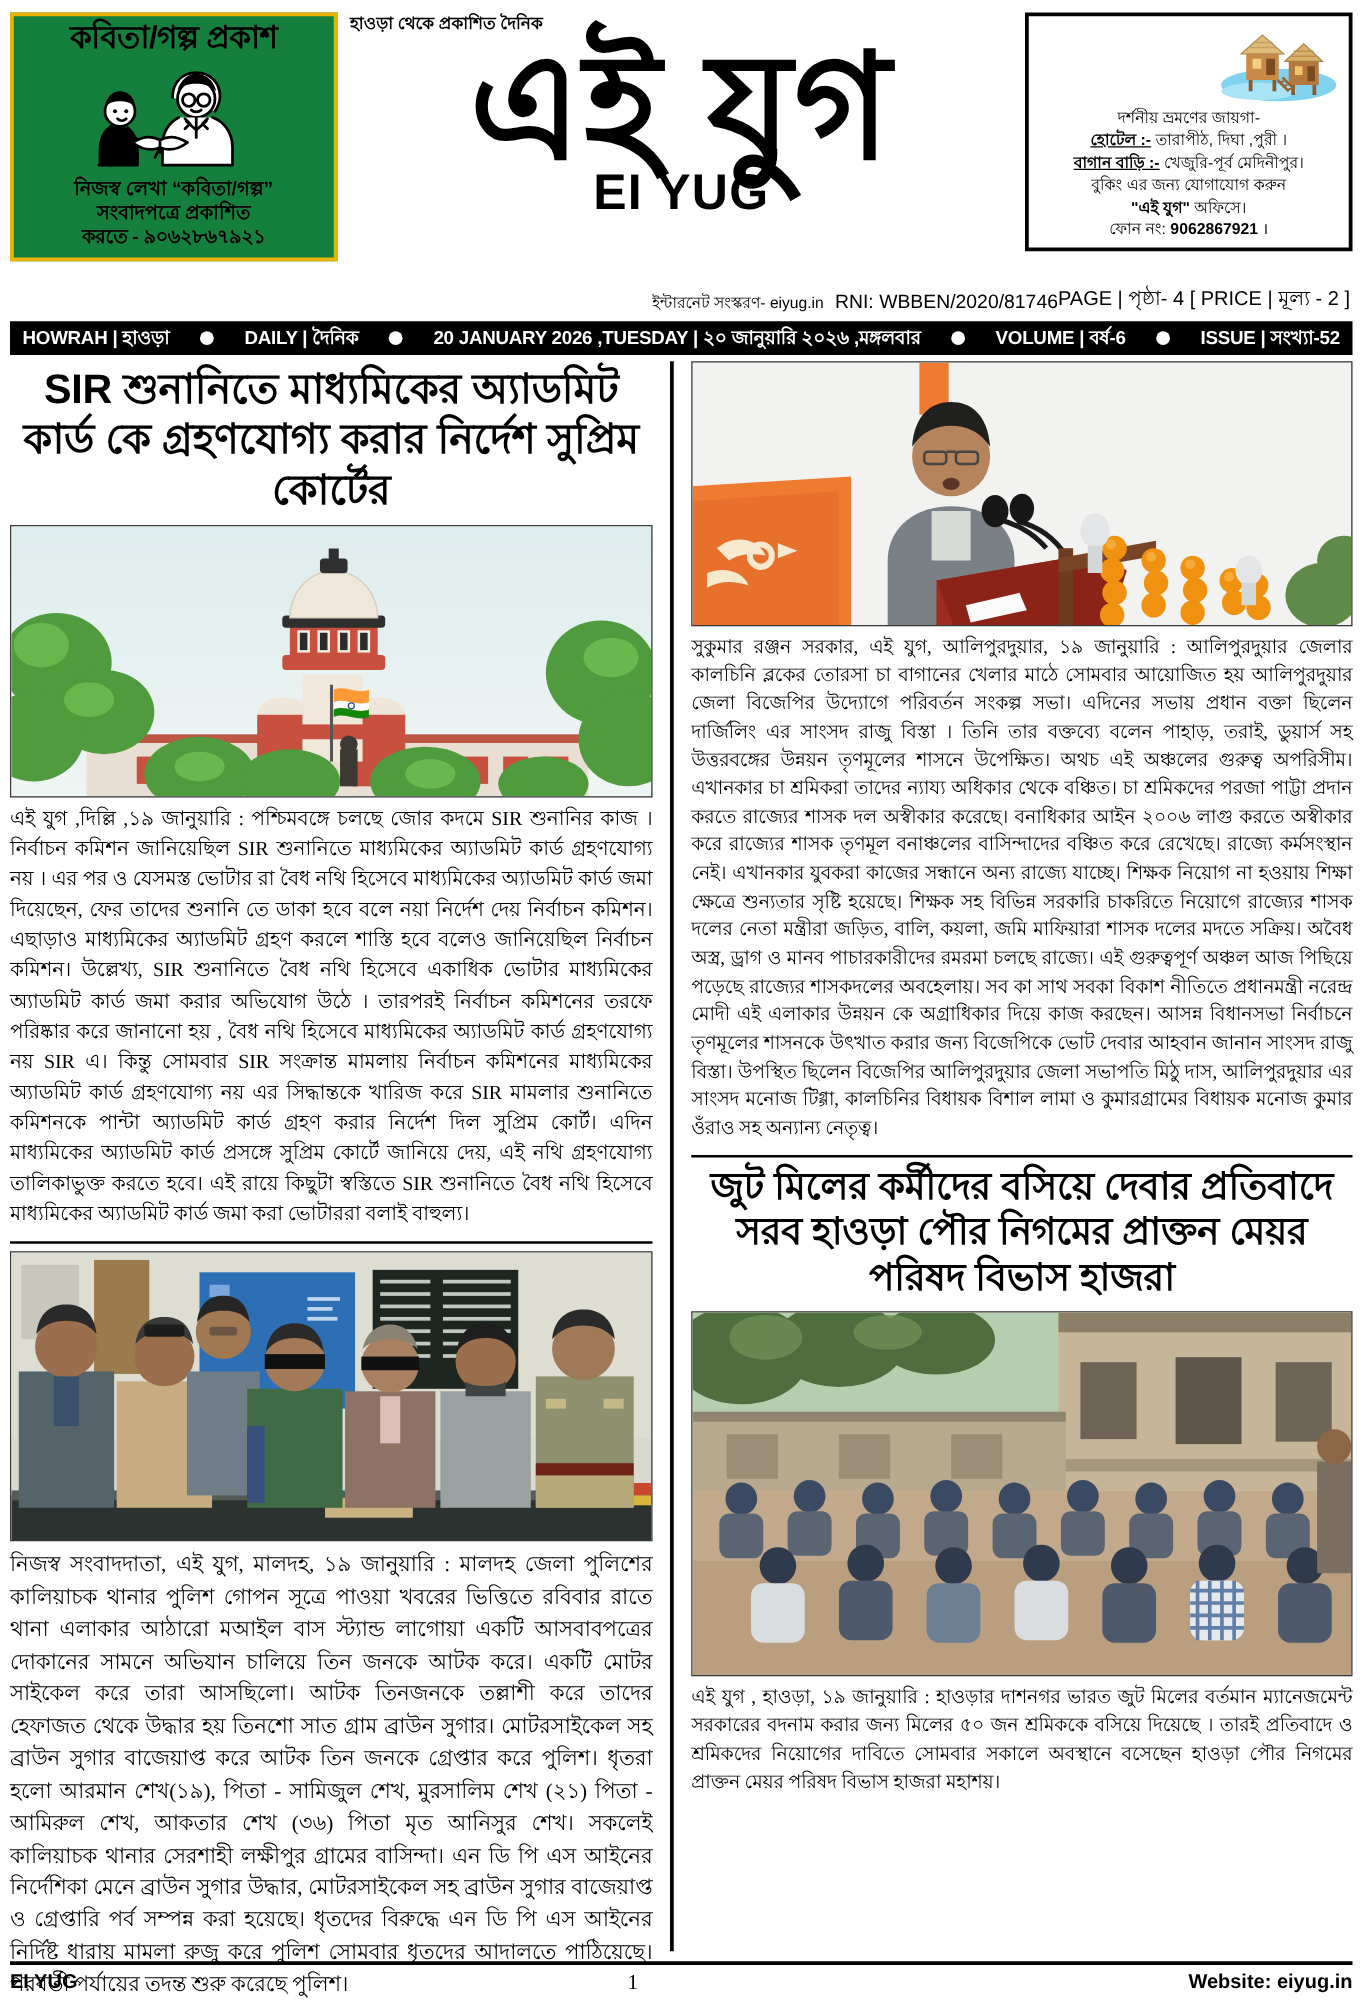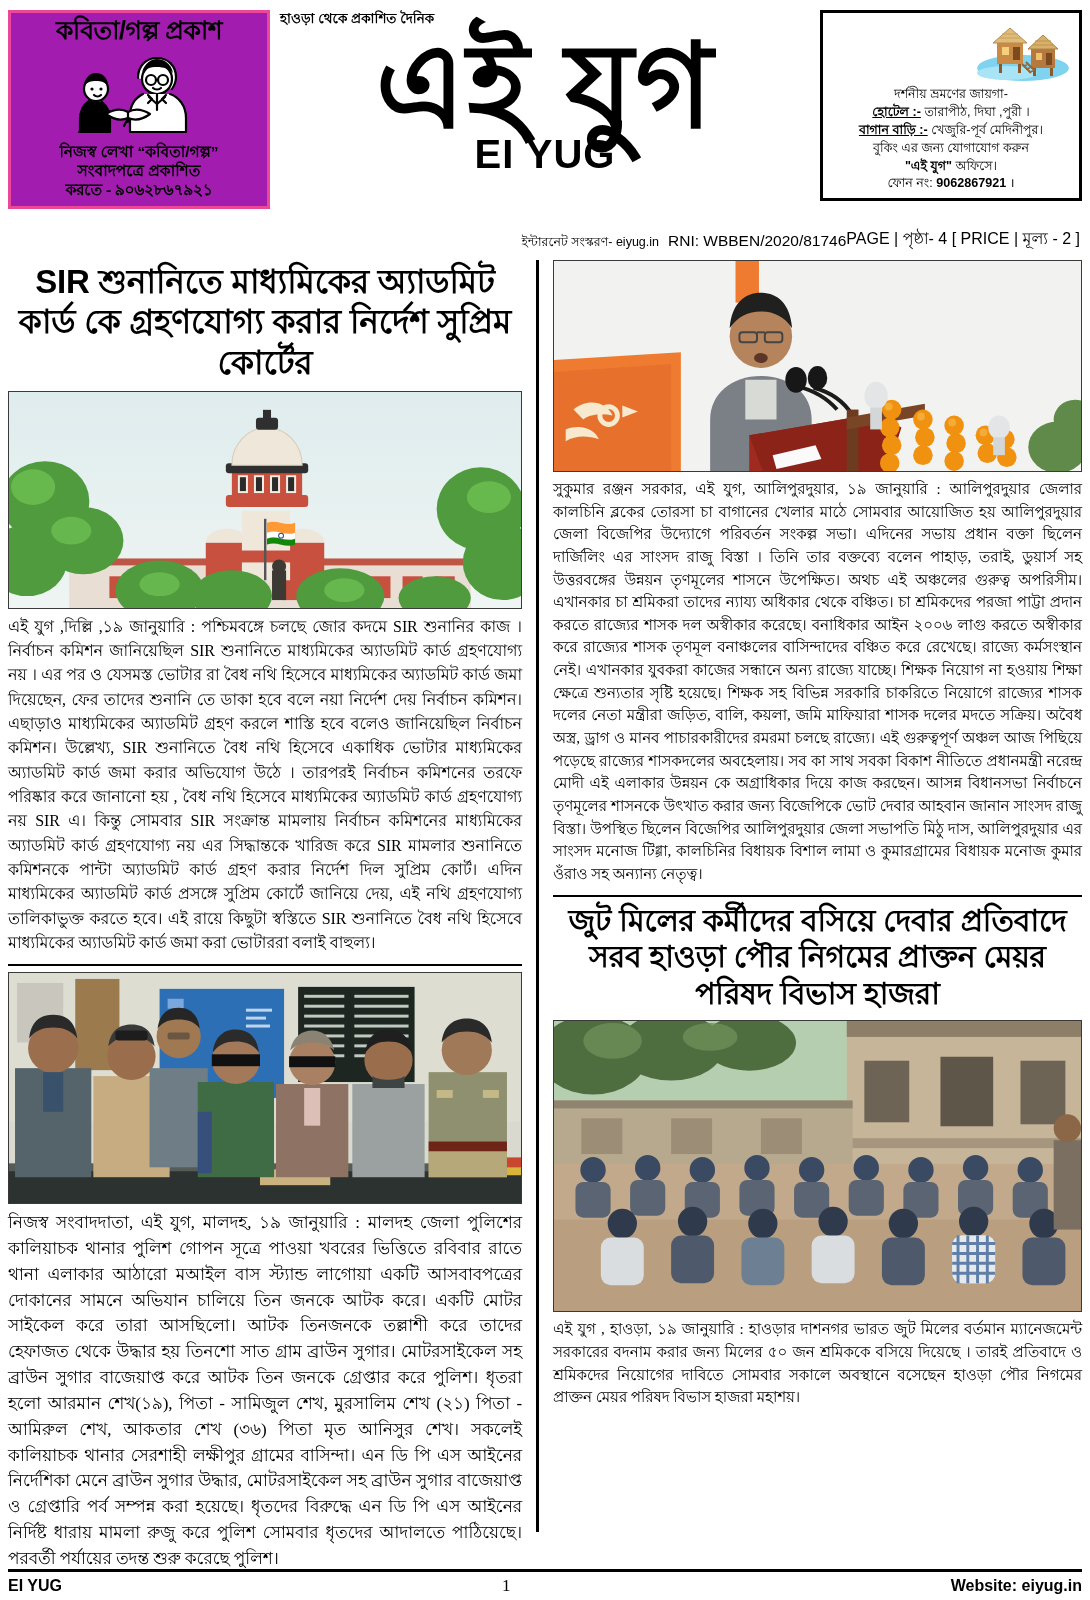--- a/index.html
+++ b/index.html
@@ -26,24 +26,24 @@
     align-items: flex-start;
     height: 228px;
     position: relative;
   }
   .mast-left {
     width: 262px;
     flex: 0 0 262px;
     padding-top: 4px;
   }
   .adbox {
-    border: 3px solid #ec4899;
+    border: 3px solid #eab308;
     padding: 4px 6px 6px 6px;
     text-align: center;
-    background: #a21caf;
+    background: #15803d;
   }
   .adbox-title {
     font-family: "Liberation Sans", sans-serif;
     font-weight: bold;
     font-size: 25px;
     line-height: 1.1;
     letter-spacing: -0.5px;
     white-space: nowrap;
   }
   .adbox-illus {
@@ -346,20 +346,31 @@
   </div>
 
   <div class="subbar">
     <div class="left">
       <span class="sm">ইন্টারনেট সংস্করণ- eiyug.in</span>
       <span>RNI: WBBEN/2020/81746</span>
     </div>
     <div class="right">PAGE | পৃষ্ঠা- 4   [ PRICE | মূল্য - 2 ]</div>
   </div>
 
+  <div class="infobar">
+    <span>HOWRAH | হাওড়া</span>
+    <span class="dot"></span>
+    <span>DAILY | দৈনিক</span>
+    <span class="dot"></span>
+    <span>20 JANUARY 2026 ,TUESDAY | ২০ জানুয়ারি ২০২৬ ,মঙ্গলবার</span>
+    <span class="dot"></span>
+    <span>VOLUME | বর্ষ-6</span>
+    <span class="dot"></span>
+    <span>ISSUE | সংখ্যা-52</span>
+  </div>
 
   <div class="cols">
 
     <div class="col-left">
 
       <article>
         <h1 class="headline">SIR শুনানিতে মাধ্যমিকের অ্যাডমিট কার্ড কে গ্রহণযোগ্য করার নির্দেশ সুপ্রিম কোর্টের</h1>
 
         <div class="photo sc">
           <svg width="100%" height="100%" viewBox="0 0 510 218" preserveAspectRatio="none">

